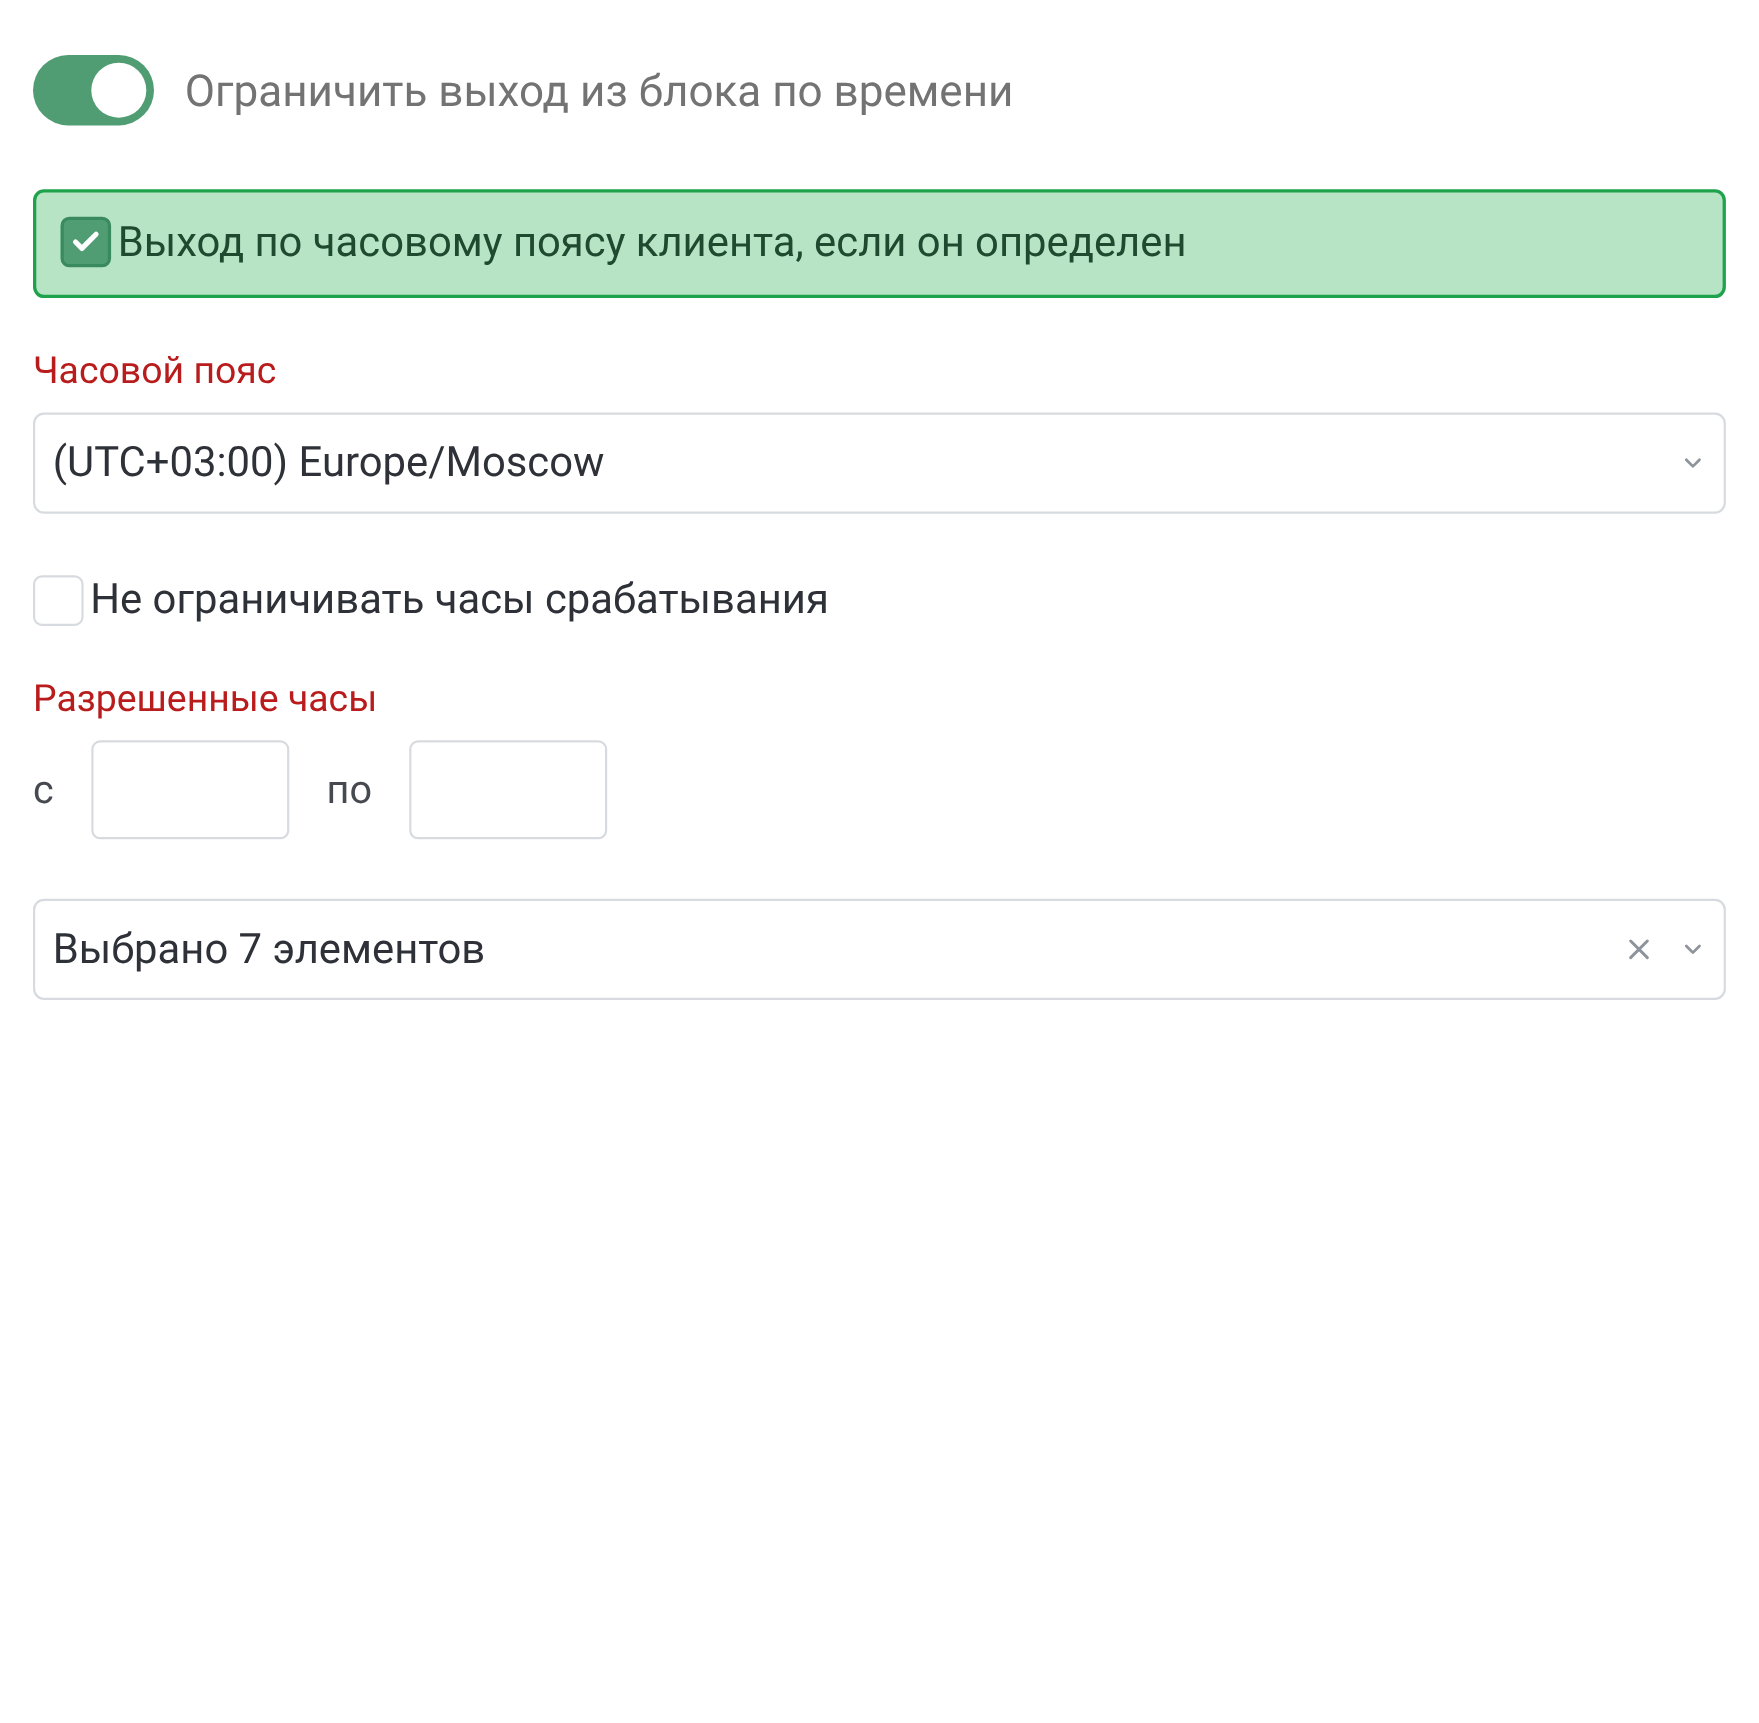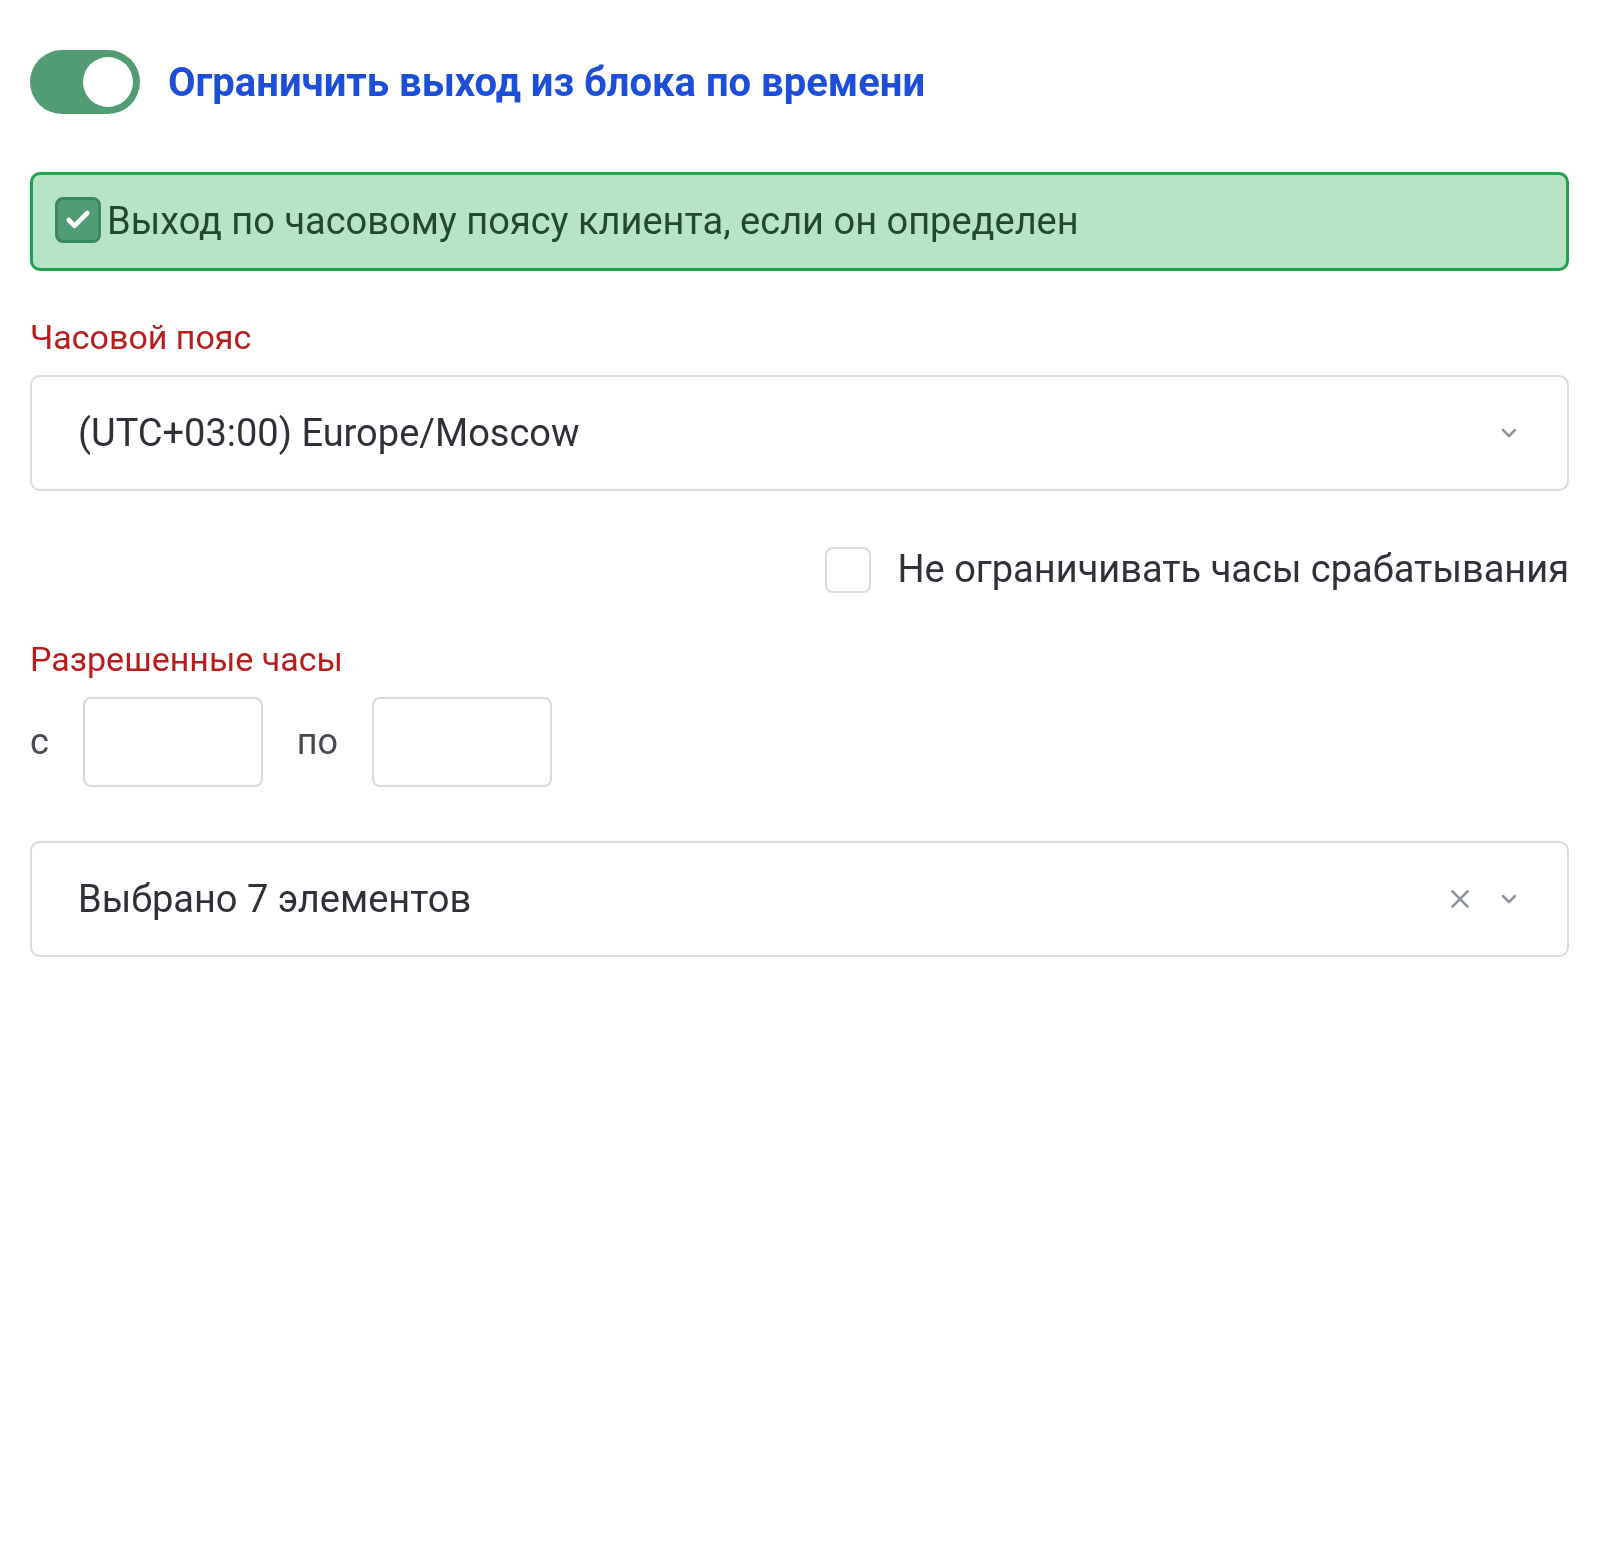--- a/index.html
+++ b/index.html
@@ -30,22 +30,22 @@
       position: absolute;
       top: 7px;
       right: 7px;
       width: 50px;
       height: 50px;
       background: #ffffff;
       border-radius: 50%;
     }
     .switch-label {
       font-size: 40px;
-      font-weight: 700;
-      color: #1d4ed8;
+      font-weight: 400;
+      color: #737373;
     }
     
     .highlight-panel {
       display: flex;
       align-items: flex-start;
       gap: 6px;
       background: #b8e4c6;
       border: 3px solid #1ea24b;
       border-radius: 10px;
       padding: 20px 22px;
@@ -78,28 +78,28 @@
     }
     
     .field-label {
       color: #b91c1c;
       font-size: 34px;
       margin-bottom: 18px;
     }
     
     .select {
       width: 100%;
-      height: 116px;
+      height: 92px;
       border: 2px solid #d7dbe0;
       border-radius: 10px;
       background: #fff;
       display: flex;
       align-items: center;
       justify-content: space-between;
-      padding: 0 46px;
+      padding: 0 16px;
       cursor: pointer;
       margin-bottom: 54px;
     }
     .select-text {
       color: #2e3238;
       font-size: 38px;
     }
     .select-icons {
       display: flex;
       align-items: center;
@@ -110,23 +110,22 @@
     }
     .clear-x {
       color: #8e949c;
       font-size: 34px;
       line-height: 1;
     }
     
     .check-row {
       display: flex;
       align-items: center;
-      gap: 26px;
+      gap: 6px;
       margin-bottom: 46px;
-      justify-content: flex-end;
     }
     .check-row .checkbox.unchecked {
       width: 46px;
       height: 46px;
     }
     .check-label {
       font-size: 38px;
       color: #2e3238;
     }
     

